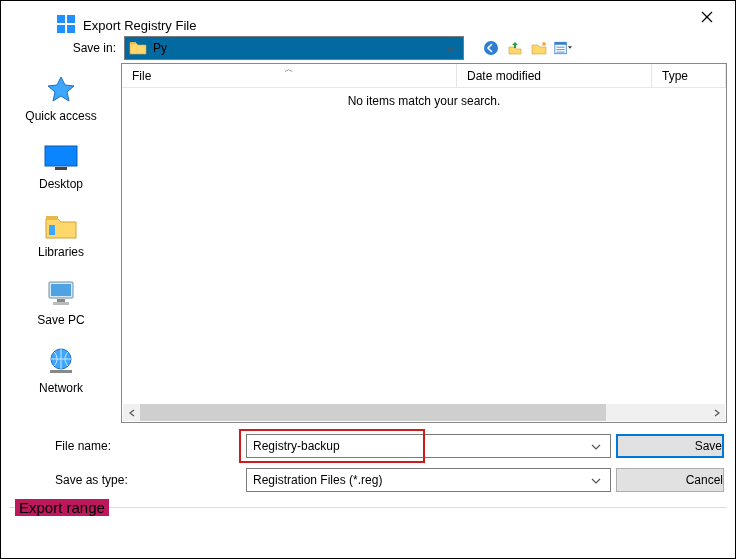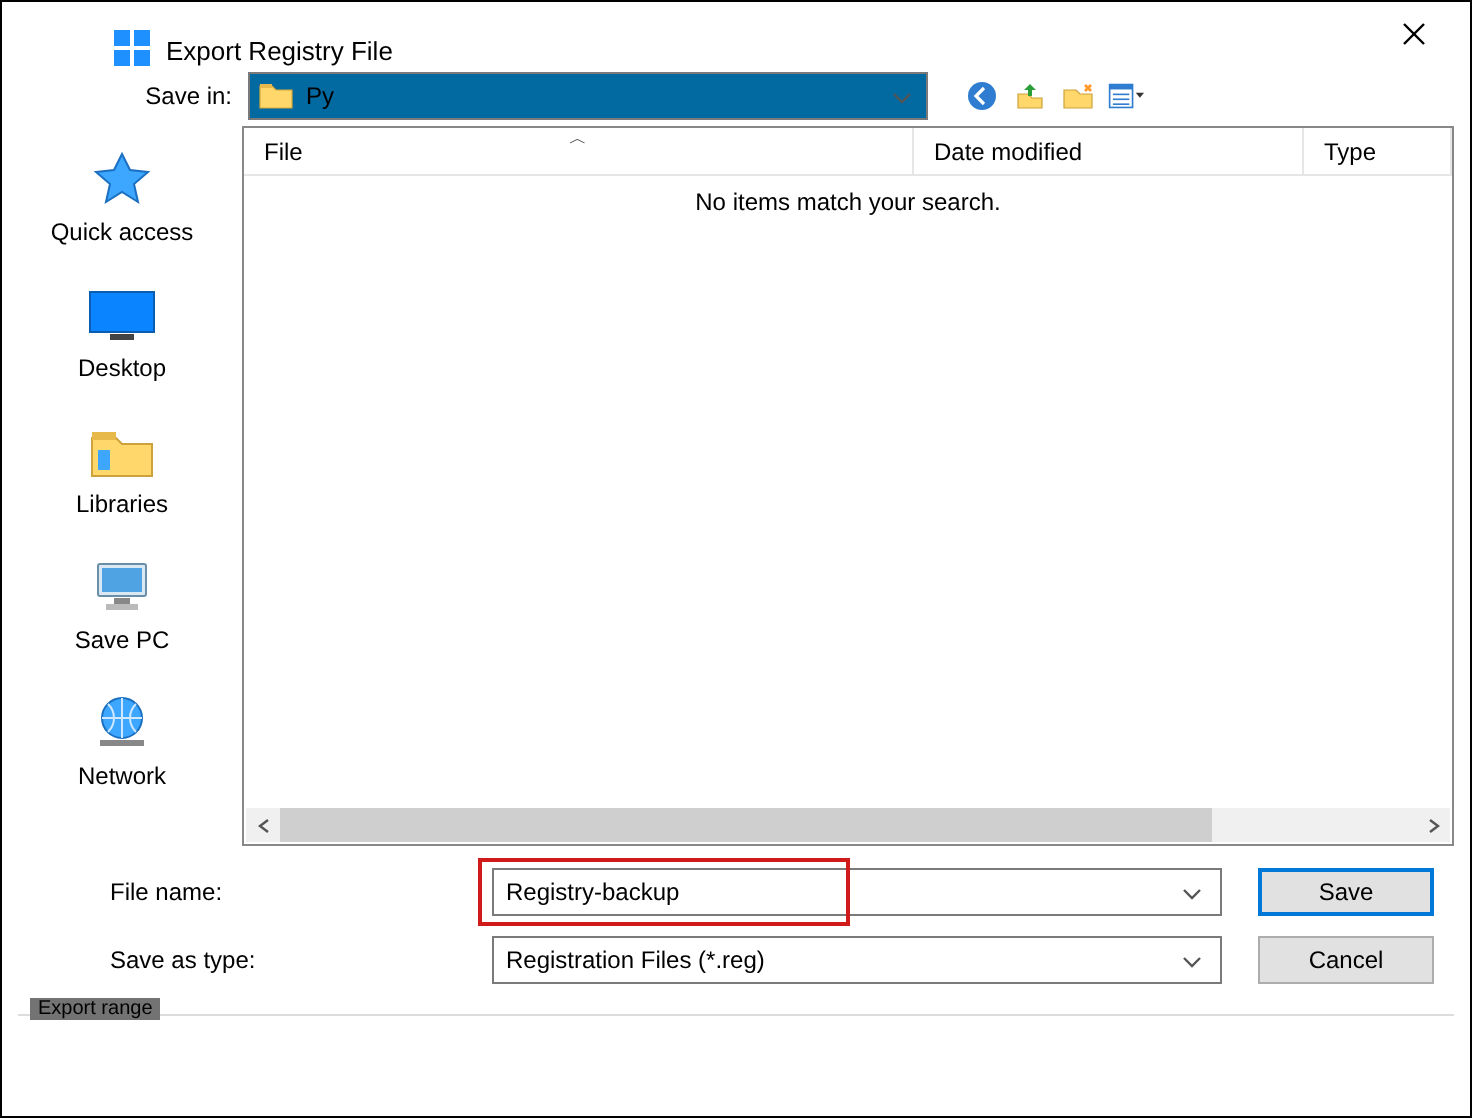--- a/index.html
+++ b/index.html
@@ -205,44 +205,44 @@
   .highlight-box {
     position: absolute;
     left: -8px;
     top: -6px;
     width: 186px;
     height: 34px;
     border: 2px solid #d11a1a;
     pointer-events: none;
   }
   .form-row .btn {
-    width: 88px;
+    width: 108px;
     height: 24px;
-    margin-left: 18px;
+    margin-left: 5px;
     border: 1px solid #adadad;
     background: #e1e1e1;
-    display: flex; align-items: center; justify-content: center;
+    display: flex; align-items: center; justify-content: flex-end;
     cursor: pointer;
   }
   .btn.primary {
     border: 2px solid #0078d7;
   }
   
   .group {
     margin: 4px 8px 0 8px;
     border-top: 1px solid #dcdcdc;
     position: relative;
     padding: 14px 8px 8px 8px;
   }
   .group .legend {
     position: absolute;
     top: -9px; left: 6px;
-    background: #737373;
+    background: #be185d;
     padding: 0 4px;
-    font-size: 10px;
+    font-size: 15px;
   }
   .radio-row {
     display: flex; align-items: center;
     gap: 6px;
     font-size: 12px;
   }
   .radio {
     width: 13px; height: 13px;
     border: 1px solid #333;
     border-radius: 50%;

